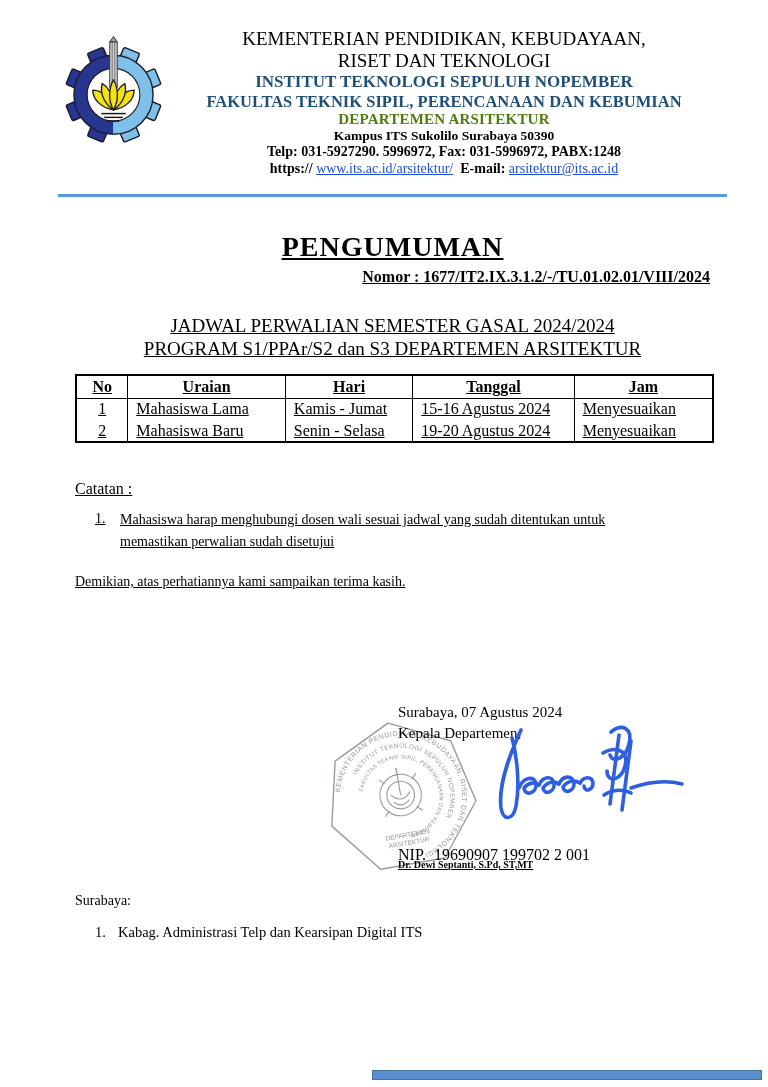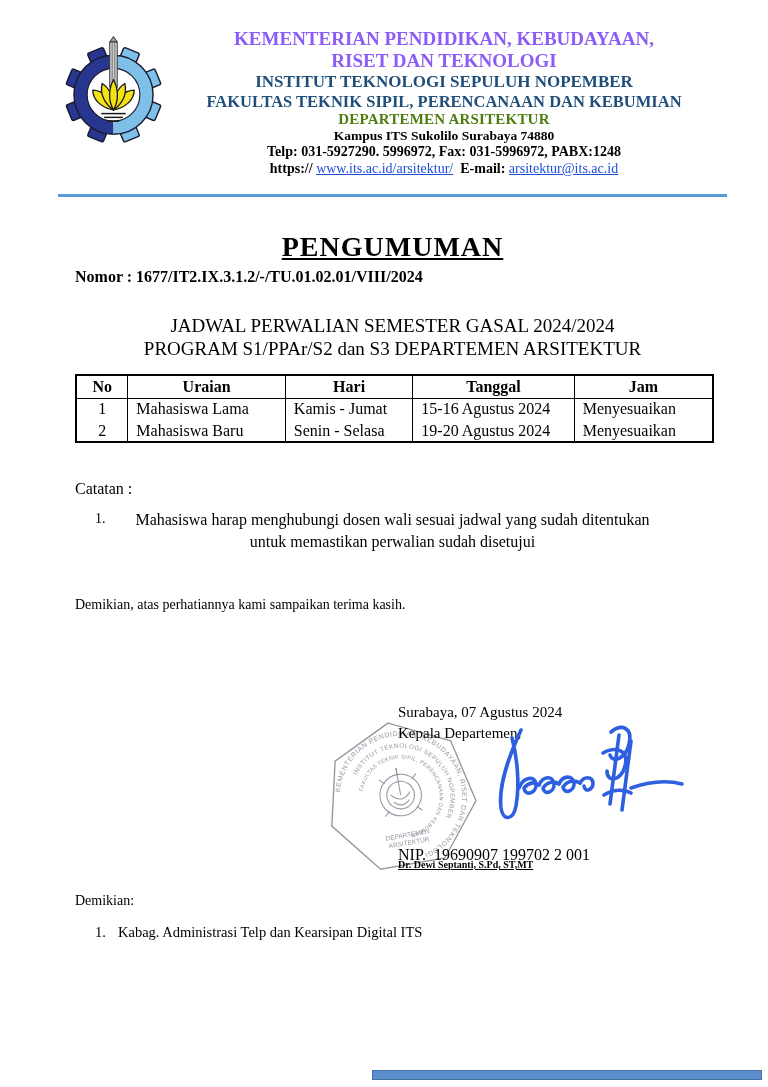--- a/index.html
+++ b/index.html
@@ -4,47 +4,47 @@
 <style>
   * { margin:0; padding:0; box-sizing:border-box; }
   html,body { background:#ffffff; }
   body {
     width:768px; height:1087px; position:relative; overflow:hidden;
     font-family:"Liberation Serif","DejaVu Serif",serif; color:#000;
   }
   
   .logo { position:absolute; left:57px; top:32px; width:113px; height:118px; }
   .header-text { margin:0 30px 0 150px; padding-top:28px; text-align:center; }
-  .h-ministry { font-weight:bold; color:#8b5cf6; font-size:19px; line-height:22px; }
+  .h-ministry { font-weight:normal; color:#000000; font-size:19px; line-height:22px; }
   .h-inst  { font-weight:bold; color:#1f4e79; font-size:17px; line-height:20px; }
   .h-fac   { font-weight:bold; color:#1f4e79; font-size:16.5px; line-height:19px; }
   .h-dept  { font-weight:bold; color:#4d7c0f; font-size:15px; line-height:17px; letter-spacing:.2px; }
   .h-addr  { font-weight:bold; font-size:13.5px; line-height:16px; }
   .h-tel   { font-weight:bold; font-size:14px;   line-height:16px; }
   .h-web   { font-size:14px; line-height:17px; }
   .h-web b { font-weight:bold; }
   .h-link  { color:#1d4ed8; text-decoration:underline; }
   .rule { margin:17px 41px 0 58px; height:3px; background:#5b9bd5; }
   
-  .content { margin:0 58px 0 75px; }
+  .content { margin:0 58px 0 75px;text-decoration:underline; }
   .doc-title { margin-top:33px; text-align:center; font-size:28px; font-weight:bold;
                text-decoration:underline; letter-spacing:1px; line-height:34px; }
-  .doc-number { margin-top:3px; text-align:left; font-size:16px; font-weight:bold; line-height:20px; }
+  .doc-number { margin-top:3px; text-align:right; font-size:16px; font-weight:bold; line-height:20px; }
   .subject { margin-top:27px; text-align:center; font-size:19px; line-height:23px; }
   table.schedule { margin-top:14px; width:639px; border-collapse:collapse; border:2px solid #000;
                    font-size:16px; }
   table.schedule th { border:1px solid #000; font-weight:bold; text-align:center; height:23px; padding:0 4px; }
   table.schedule td { border-left:1px solid #000; border-right:1px solid #000; height:22px; padding:0 8px; }
   table.schedule td.c { text-align:center; padding:0 4px; }
   col.no{width:52px} col.uraian{width:158px} col.hari{width:128px} col.tanggal{width:162px} col.jam{width:139px}
   .notes-label { margin-top:35px; font-size:16px; line-height:22px; }
   .note-item { margin-top:9px; display:flex; }
   .note-num { width:25px; margin-left:20px; font-size:14px; padding-top:2px; }
-  .note-text { font-size:16px; line-height:22px; width:545px;text-align:center; }
-  .closing { margin-top:43px; font-size:14px; line-height:18px; }
+  .note-text { font-size:14px; line-height:22px; width:545px; }
+  .closing { margin-top:20px; font-size:14px; line-height:18px; }
   
   .sig-head { position:absolute; left:398px; top:702px; font-size:15px; line-height:21px; z-index:2; }
   .stamp { position:absolute; left:322px; top:718px; width:158px; height:158px; z-index:1; }
   .signature { position:absolute; left:483px; top:722px; width:205px; height:115px; z-index:3; }
   .sig-name { position:absolute; left:398px; top:825px; font-size:10px; font-weight:bold;
               text-decoration:underline; z-index:4;margin-top:34px; }
   .sig-nip  { position:absolute; left:398px; top:846px; font-size:16px; white-space:pre; z-index:4; }
   
   .cc-label { position:absolute; left:75px; top:893px; font-size:14px; }
   .cc-item  { position:absolute; left:95px; top:924px; display:flex; font-size:14.5px; }
@@ -102,21 +102,21 @@
       <path d="M54,92 L66,92"></path>
   </g>
 </svg>
 
 <div class="header-text">
   <div class="h-ministry">KEMENTERIAN PENDIDIKAN, KEBUDAYAAN,</div>
   <div class="h-ministry">RISET DAN TEKNOLOGI</div>
   <div class="h-inst">INSTITUT TEKNOLOGI SEPULUH NOPEMBER</div>
   <div class="h-fac">FAKULTAS TEKNIK SIPIL, PERENCANAAN DAN KEBUMIAN</div>
   <div class="h-dept">DEPARTEMEN ARSITEKTUR</div>
-  <div class="h-addr">Kampus ITS Sukolilo Surabaya 74880</div>
+  <div class="h-addr">Kampus ITS Sukolilo Surabaya 50390</div>
   <div class="h-tel">Telp: 031-5927290. 5996972, Fax: 031-5996972, PABX:1248</div>
   <div class="h-web">
     <b>https://</b>
     <span class="h-link">www.its.ac.id/arsitektur/</span>&nbsp;
     <b>E-mail:</b>
     <span class="h-link">arsitektur@its.ac.id</span>
   </div>
 </div>
 
 <div class="rule"></div>
@@ -226,19 +226,19 @@
     <path d="M136,13 L127,82"></path>
     <path d="M148,19 L139,88"></path>
     <path d="M121,73 C130,67 141,67 148,71"></path>
     <path d="M148,66 C165,60 184,58 199,62"></path>
   </g>
 </svg>
 
 <div class="sig-name">Dr. Dewi Septanti, S.Pd, ST,MT</div>
 <div class="sig-nip">NIP.  19690907 199702 2 001</div>
 
-<div class="cc-label">Demikian:</div>
+<div class="cc-label">Surabaya:</div>
 <div class="cc-item">
   <span class="cc-num">1.</span>
   <span>Kabag. Administrasi Telp dan Kearsipan Digital ITS</span>
 </div>
 
 <div class="scroll-thumb"></div>
 
 </body></html>

